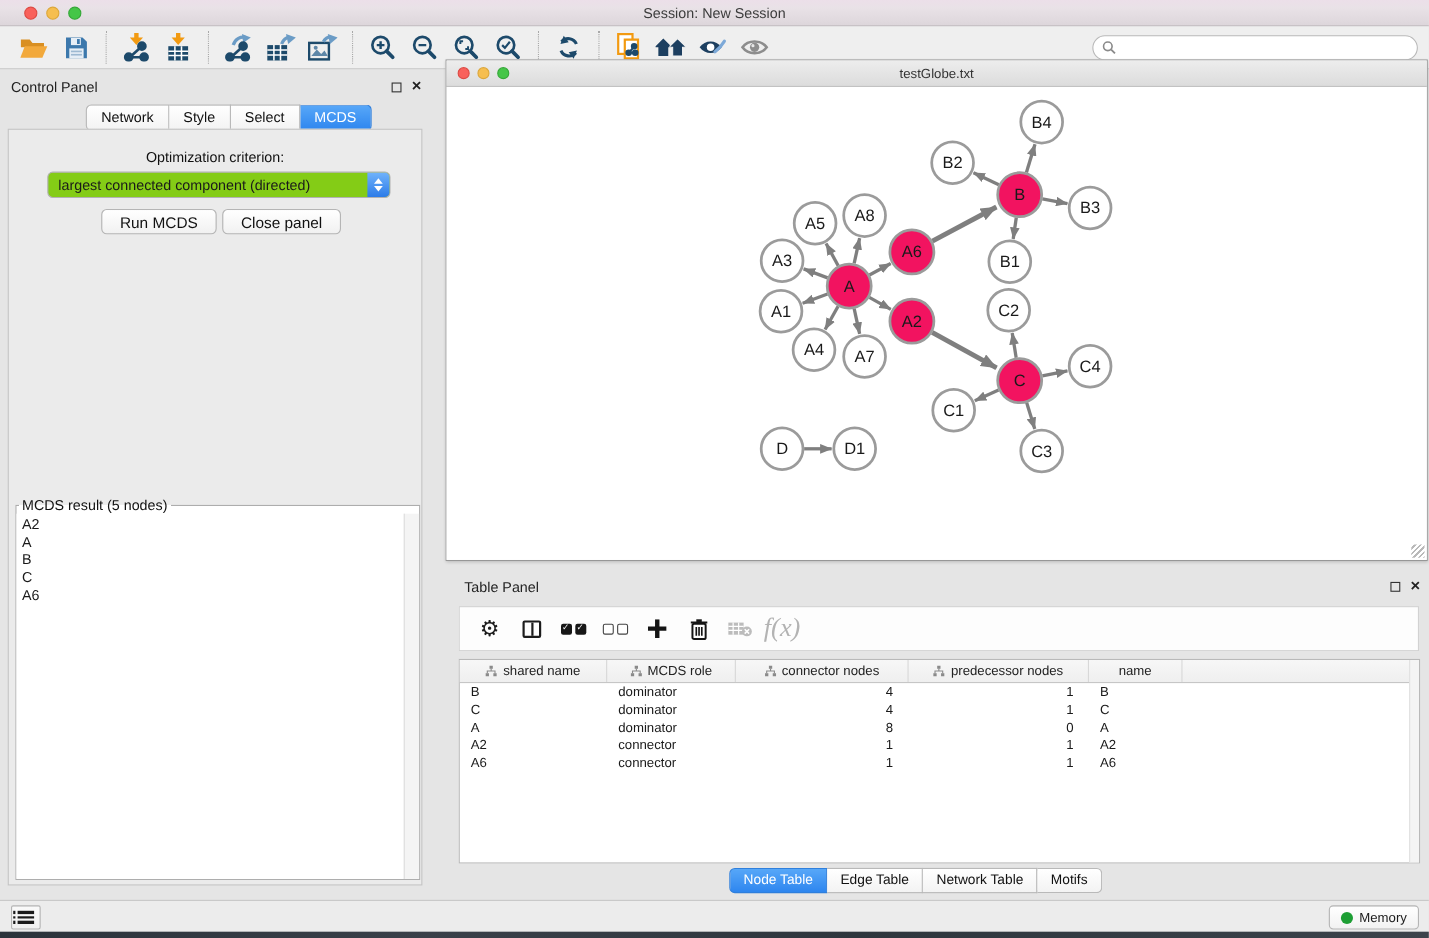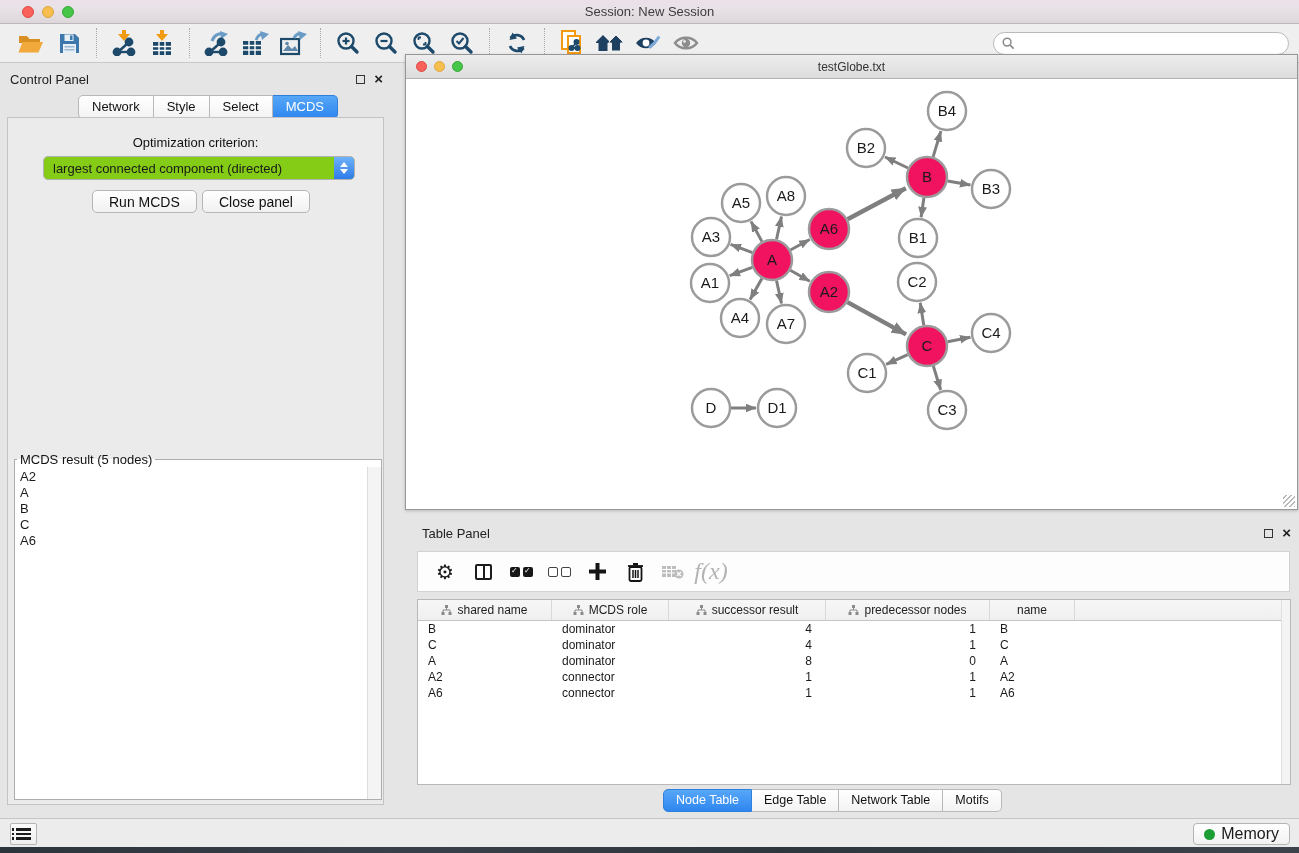--- a/index.html
+++ b/index.html
@@ -105,21 +105,21 @@
   .tp-tabs .seg { font-size:12.5px; padding:3px 12px 4px; }
 
   
   .statusbar { position:absolute; left:0; top:818px; width:1299px; height:29px; background:#ececec;
     border-top:1px solid #c6c6c6; }
   .listbtn { position:absolute; left:10px; top:4px; width:27px; height:22px; background:linear-gradient(#fafafa,#efefef);
     border:1px solid #b5b5b5; border-radius:2px; display:flex; flex-direction:column; justify-content:center; gap:2px; padding:0 5px; }
   .listbtn i { display:block; height:2.4px; background:#1a1a1a; position:relative; }
   .listbtn i::before { content:""; position:absolute; left:-4px; top:0; width:2.4px; height:2.4px; background:#1a1a1a; }
   .membtn { position:absolute; right:9px; top:4px; height:22px; background:linear-gradient(#ffffff,#f2f2f2);
-    border:1px solid #b5b5b5; border-radius:4px; display:flex; align-items:center; gap:6px; padding:0 10px; font-size:16px; }
+    border:1px solid #b5b5b5; border-radius:4px; display:flex; align-items:center; gap:6px; padding:0 10px; font-size:12px; }
   .memdot { width:11px; height:11px; border-radius:50%; background:#1d9e34; }
   .desktop-strip { position:absolute; left:0; top:847px; width:1299px; height:6px;
     background:linear-gradient(90deg,#2b333b,#3a4049 30%,#2e363d 60%,#3c434b); }
 </style>
 </head>
 <body>
 
 <div class="titlebar">
   <div class="tl-dots">
     <span class="dot red"></span>
@@ -534,21 +534,21 @@
         </svg>
         <span>MCDS role</span>
       </div>
       <div class="th" style="width: 157px;">
         <svg width="11" height="10" viewBox="0 0 11 10">
           <rect x="4" y="0" width="3" height="3" fill="#8a8a8a"></rect>
           <rect x="0.5" y="7" width="3" height="3" fill="#8a8a8a"></rect>
           <rect x="7.5" y="7" width="3" height="3" fill="#8a8a8a"></rect>
           <path d="M5.5 3 v2 M2 7 v-2 h7 v2" stroke="#8a8a8a" stroke-width="1" fill="none"></path>
         </svg>
-        <span>successor result</span>
+        <span>connector nodes</span>
       </div>
       <div class="th" style="width: 164px;">
         <svg width="11" height="10" viewBox="0 0 11 10">
           <rect x="4" y="0" width="3" height="3" fill="#8a8a8a"></rect>
           <rect x="0.5" y="7" width="3" height="3" fill="#8a8a8a"></rect>
           <rect x="7.5" y="7" width="3" height="3" fill="#8a8a8a"></rect>
           <path d="M5.5 3 v2 M2 7 v-2 h7 v2" stroke="#8a8a8a" stroke-width="1" fill="none"></path>
         </svg>
         <span>predecessor nodes</span>
       </div>

